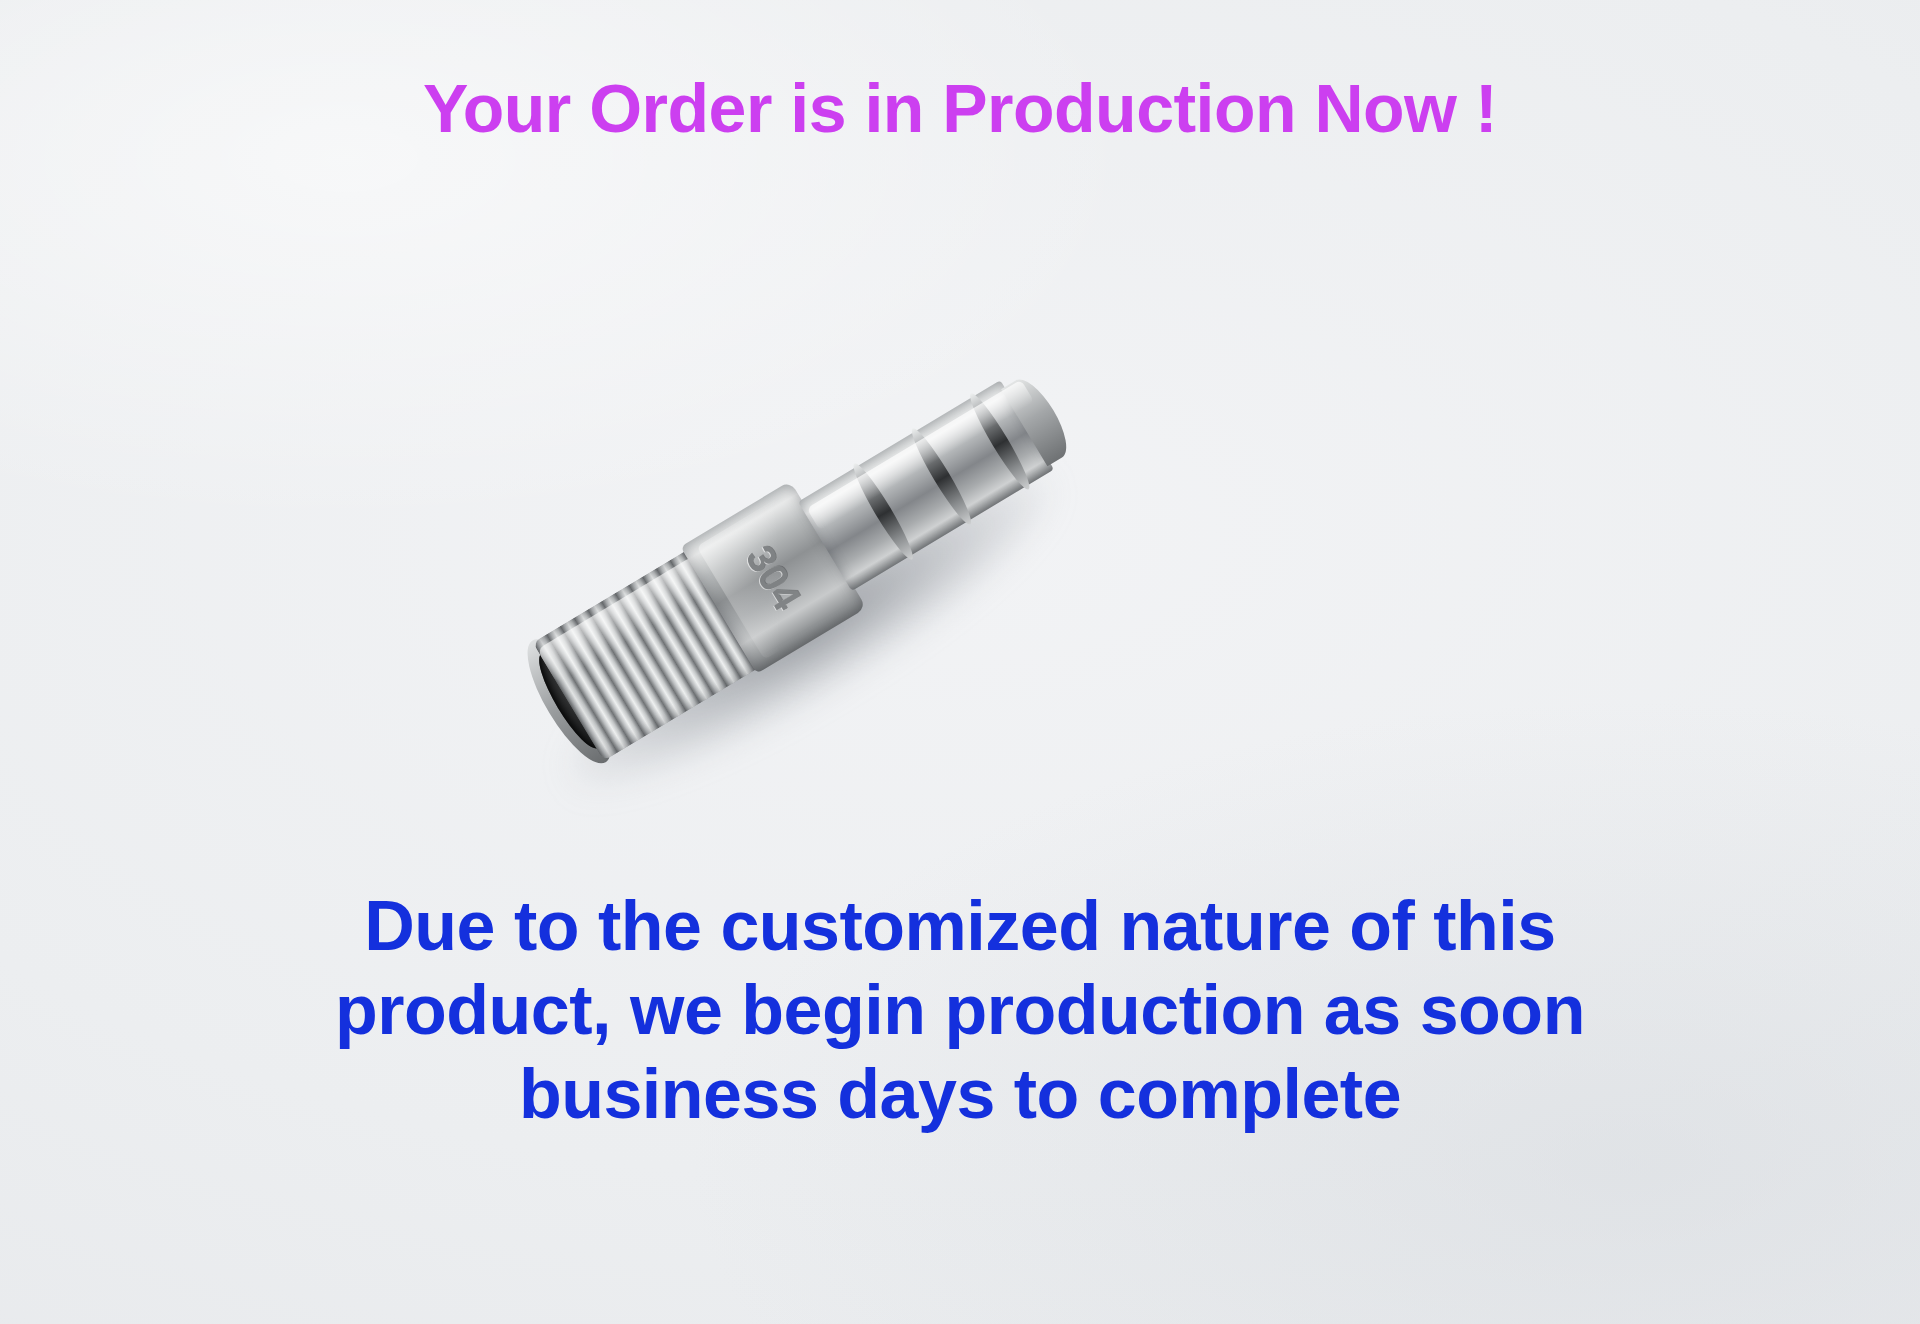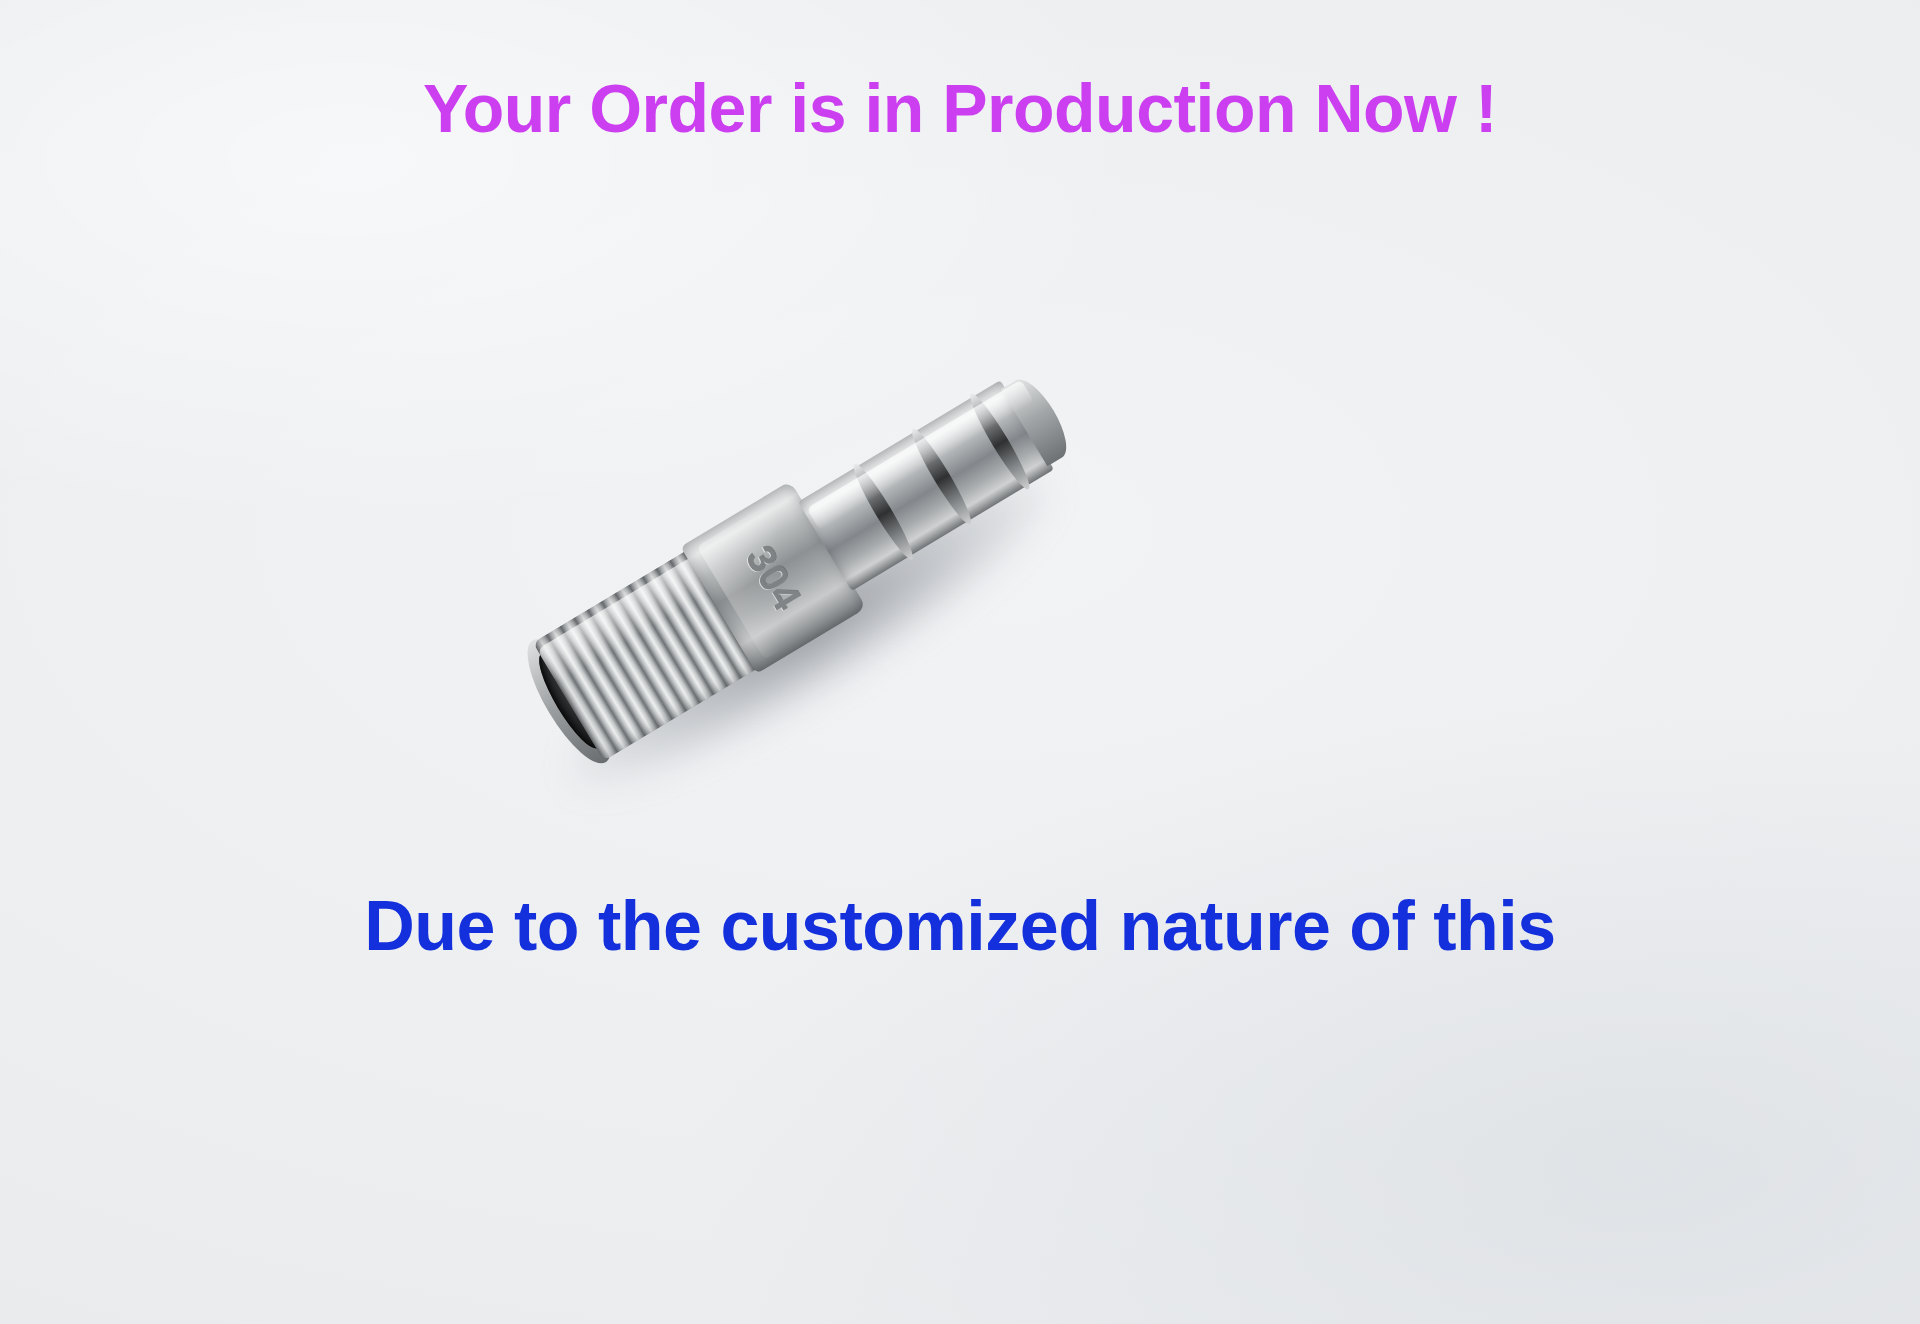--- a/index.html
+++ b/index.html
@@ -267,15 +267,17 @@
       <div class="barb-ring r2"></div>
       <div class="barb-ring r3"></div>
       <div class="barb-tip"></div>
       <div class="barb-gloss"></div>
 
     </div>
   </div>
 
   <div class="body-copy">
     <span class="line">Due to the customized nature of this</span>
+    <span class="line">product, we begin production as soon</span>
+    <span class="line">business days to complete</span>
   </div>
 
 </div>
 
 </body></html>

